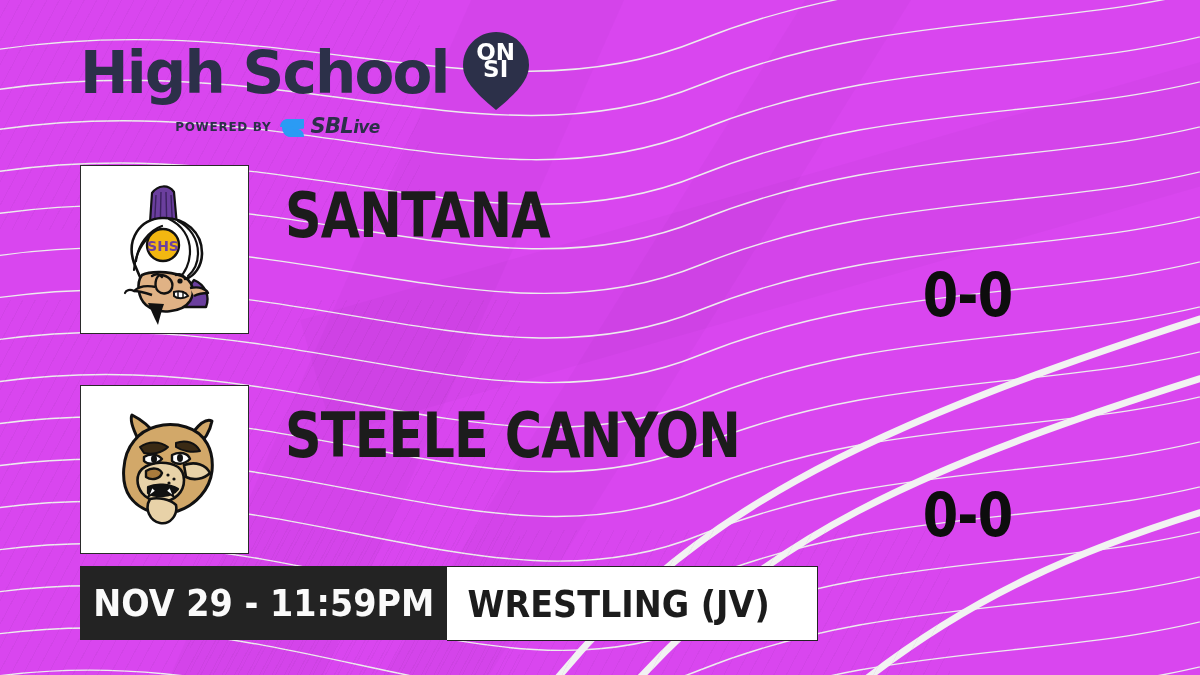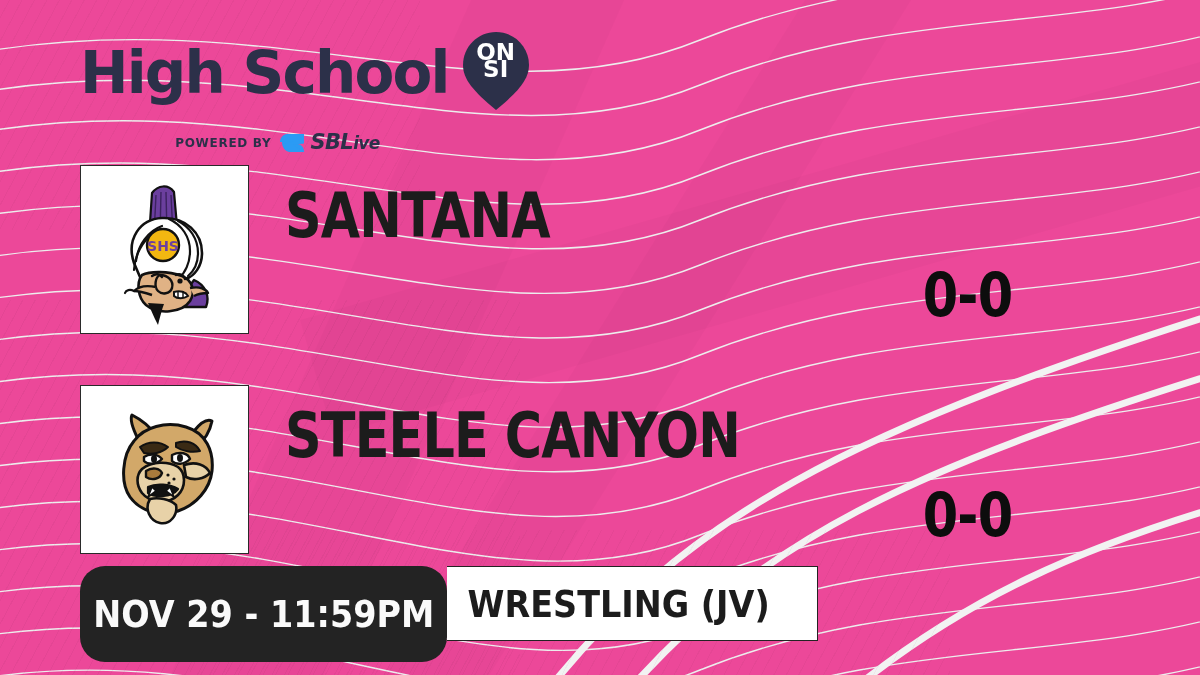--- a/index.html
+++ b/index.html
@@ -9,21 +9,21 @@
     font-family:"Liberation Sans", sans-serif;
     background:#ffffff;
     overflow:hidden;
     position:relative;
   }
 
   
   #stage {
     position:absolute; inset:0;
     width:1200px; height:675px;
-    background:#ec4899;
+    background:#d946ef;
     overflow:hidden;
   }
 
   
   .bg-layer { position:absolute; inset:0; pointer-events:none; }
   .bg-svg { position:absolute; inset:0; width:1200px; height:675px; }
 
   .bg-hatch {
     position:absolute;
     left:-40px; top:300px; width:560px; height:420px;
@@ -84,31 +84,31 @@
     font-size:23px;
     line-height:17px;
     color:#ffffff;
     letter-spacing:0px;
   }
   #pin-text span { display:block; }
 
   #powered {
     display:flex; align-items:center; justify-content:center;
     gap:9px;
-    margin-top:20px;
+    margin-top:4px;
     width:395px;
   }
   #powered-label {
     font-family:"DejaVu Sans", sans-serif;
     font-weight:bold;
     font-size:12px;
     letter-spacing:0.7px;
     color:#2c3049;
   }
-  #sblive { display:flex; align-items:center; gap:4px; }
+  #sblive { display:flex; align-items:flex-end; gap:4px; }
   #sblive-mark { display:block; }
   #sblive-word {
     font-family:"DejaVu Sans", sans-serif;
     font-weight:bold;
     font-style:italic;
     font-size:21px;
     letter-spacing:-0.6px;
     color:#2c3049;
     line-height:21px;
   }
@@ -153,23 +153,23 @@
     color:#0d0d0d;
     transform:scaleX(0.85);
     transform-origin:center center;
   }
   #row-a .team-record { top:100px; }
   #row-b .team-record { top:100px; }
 
   
   #footer { position:absolute; left:80px; top:566px; height:75px; display:flex; }
   #footer-date {
-    width:367px; height:96px;
+    width:367px; height:74px;
     background:#232323;
-    display:flex; align-items:center; justify-content:center;border-radius:25px;
+    display:flex; align-items:center; justify-content:center;
   }
   #footer-date-text {
     font-family:"DejaVu Sans", sans-serif;
     font-weight:bold;
     font-size:38px;
     line-height:38px;
     letter-spacing:0px;
     color:#fafafa;
     transform:scaleX(0.88);
     white-space:nowrap;

